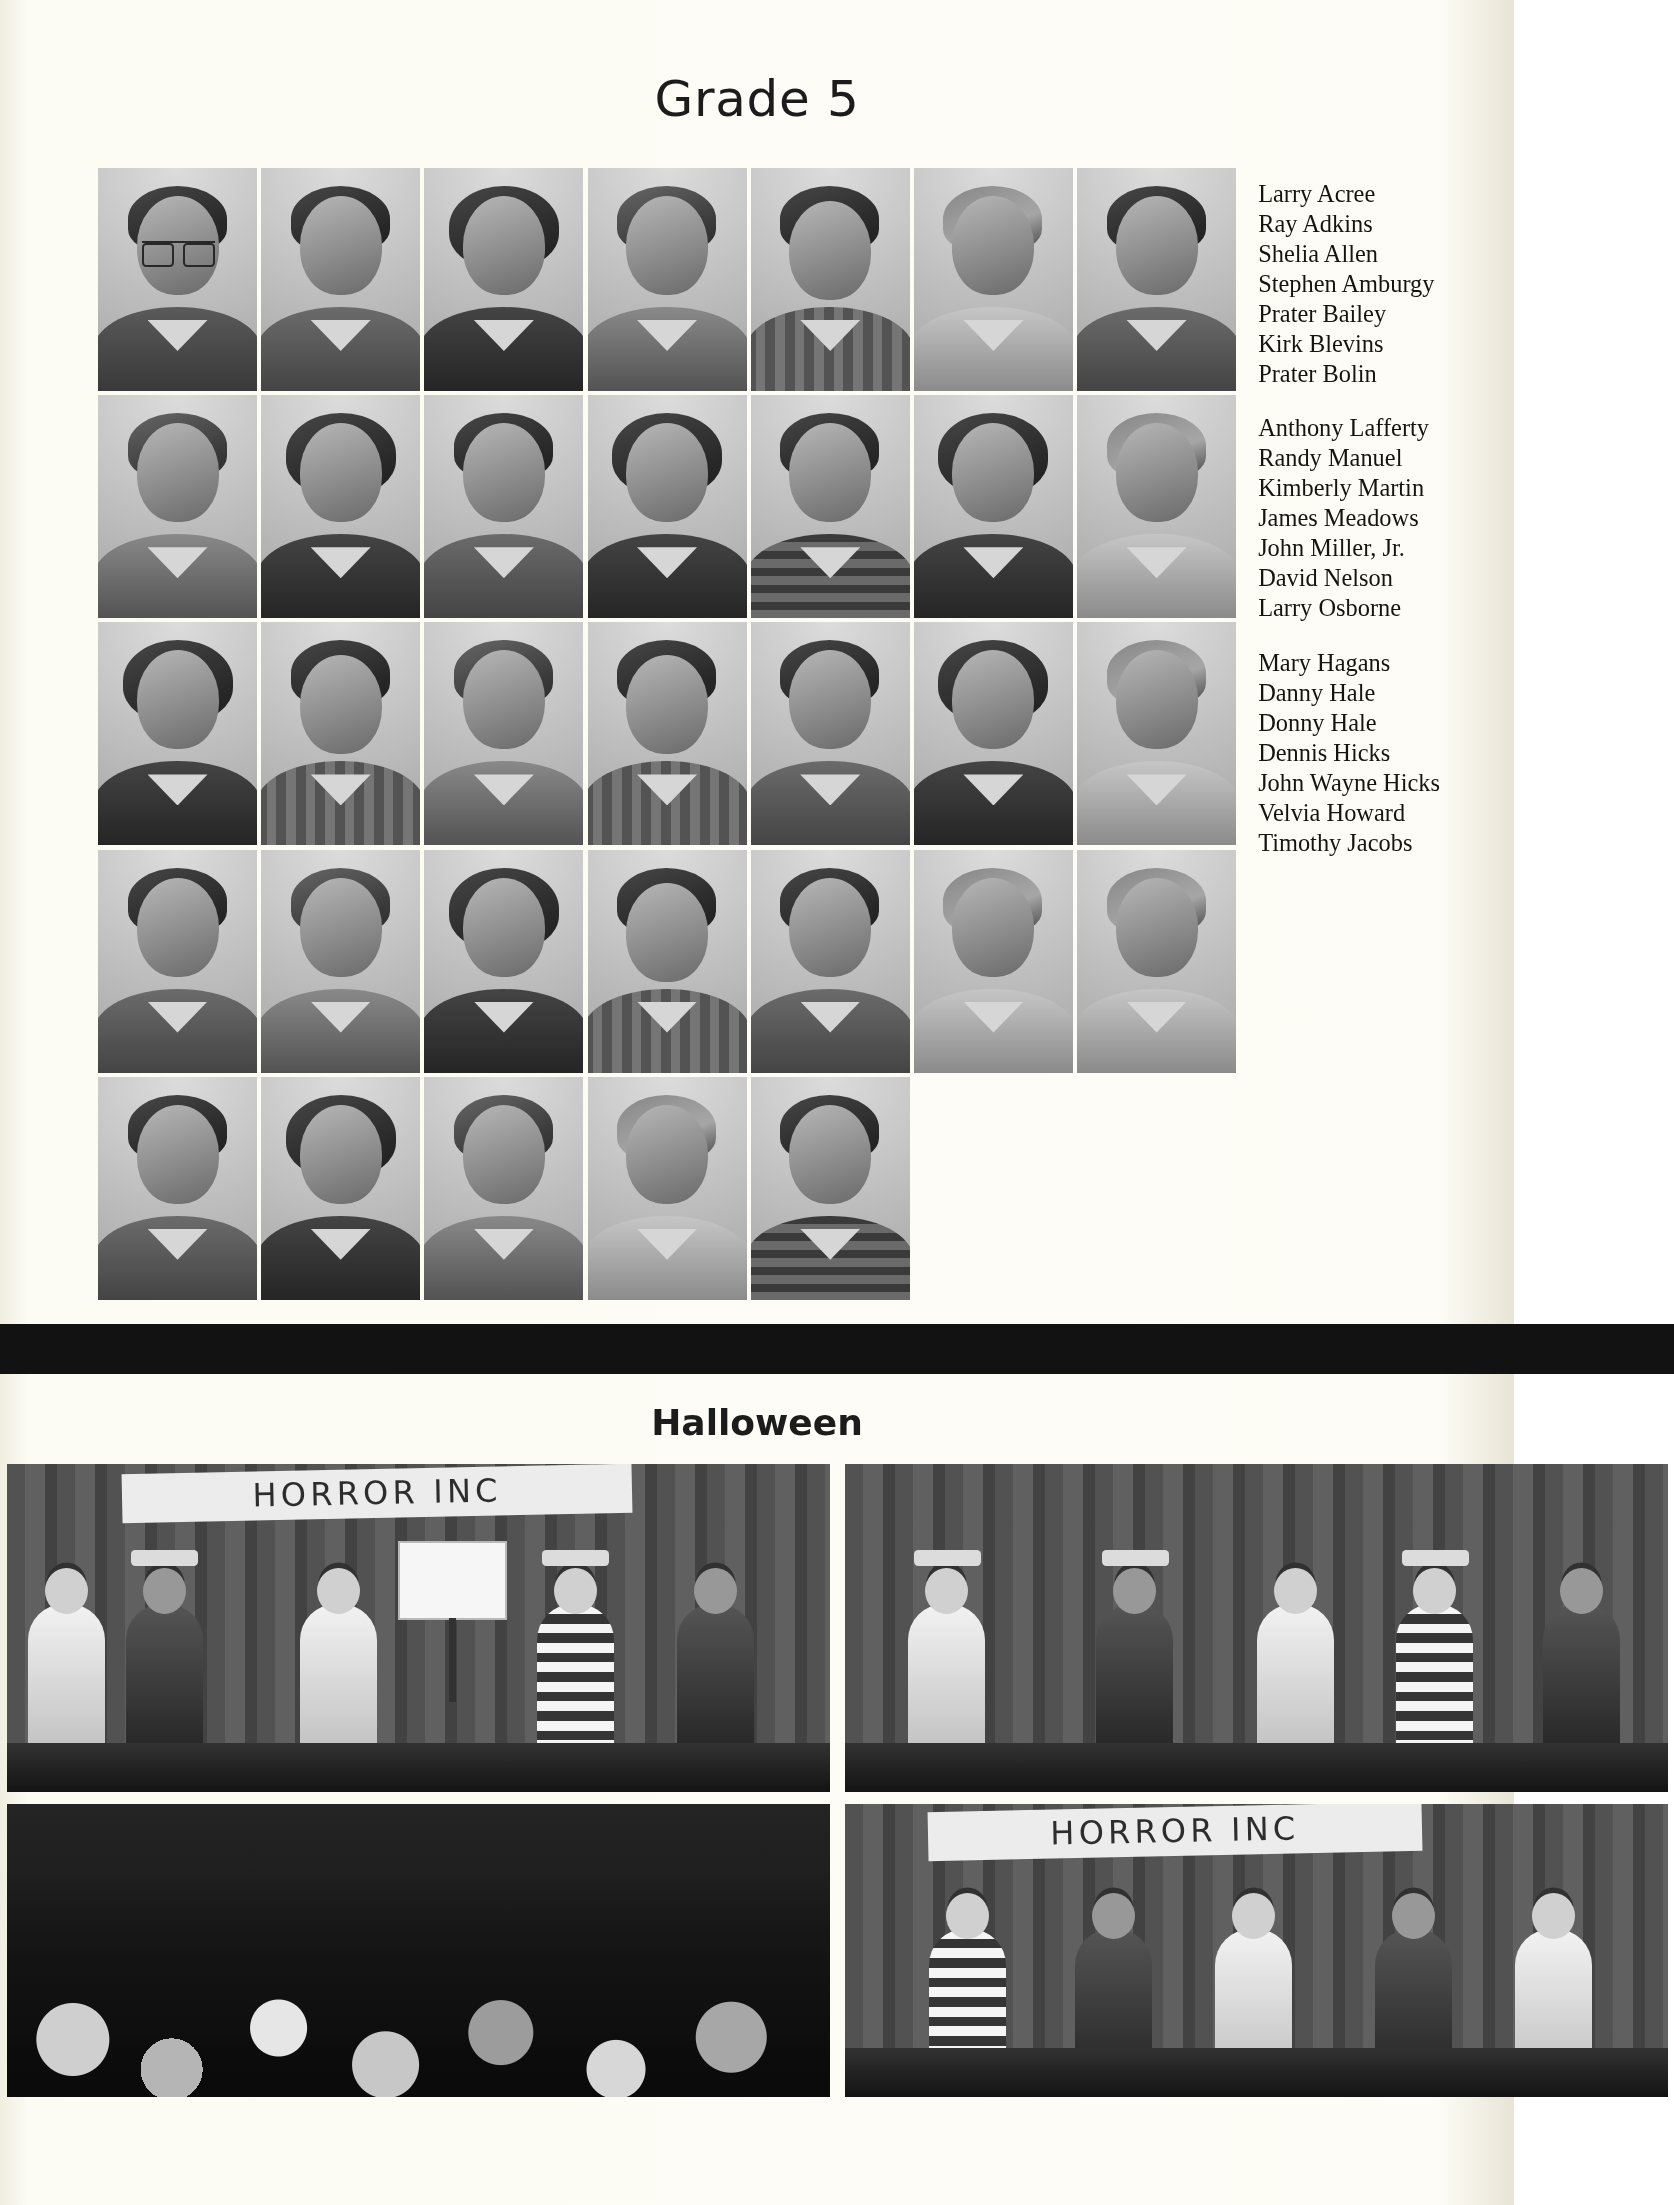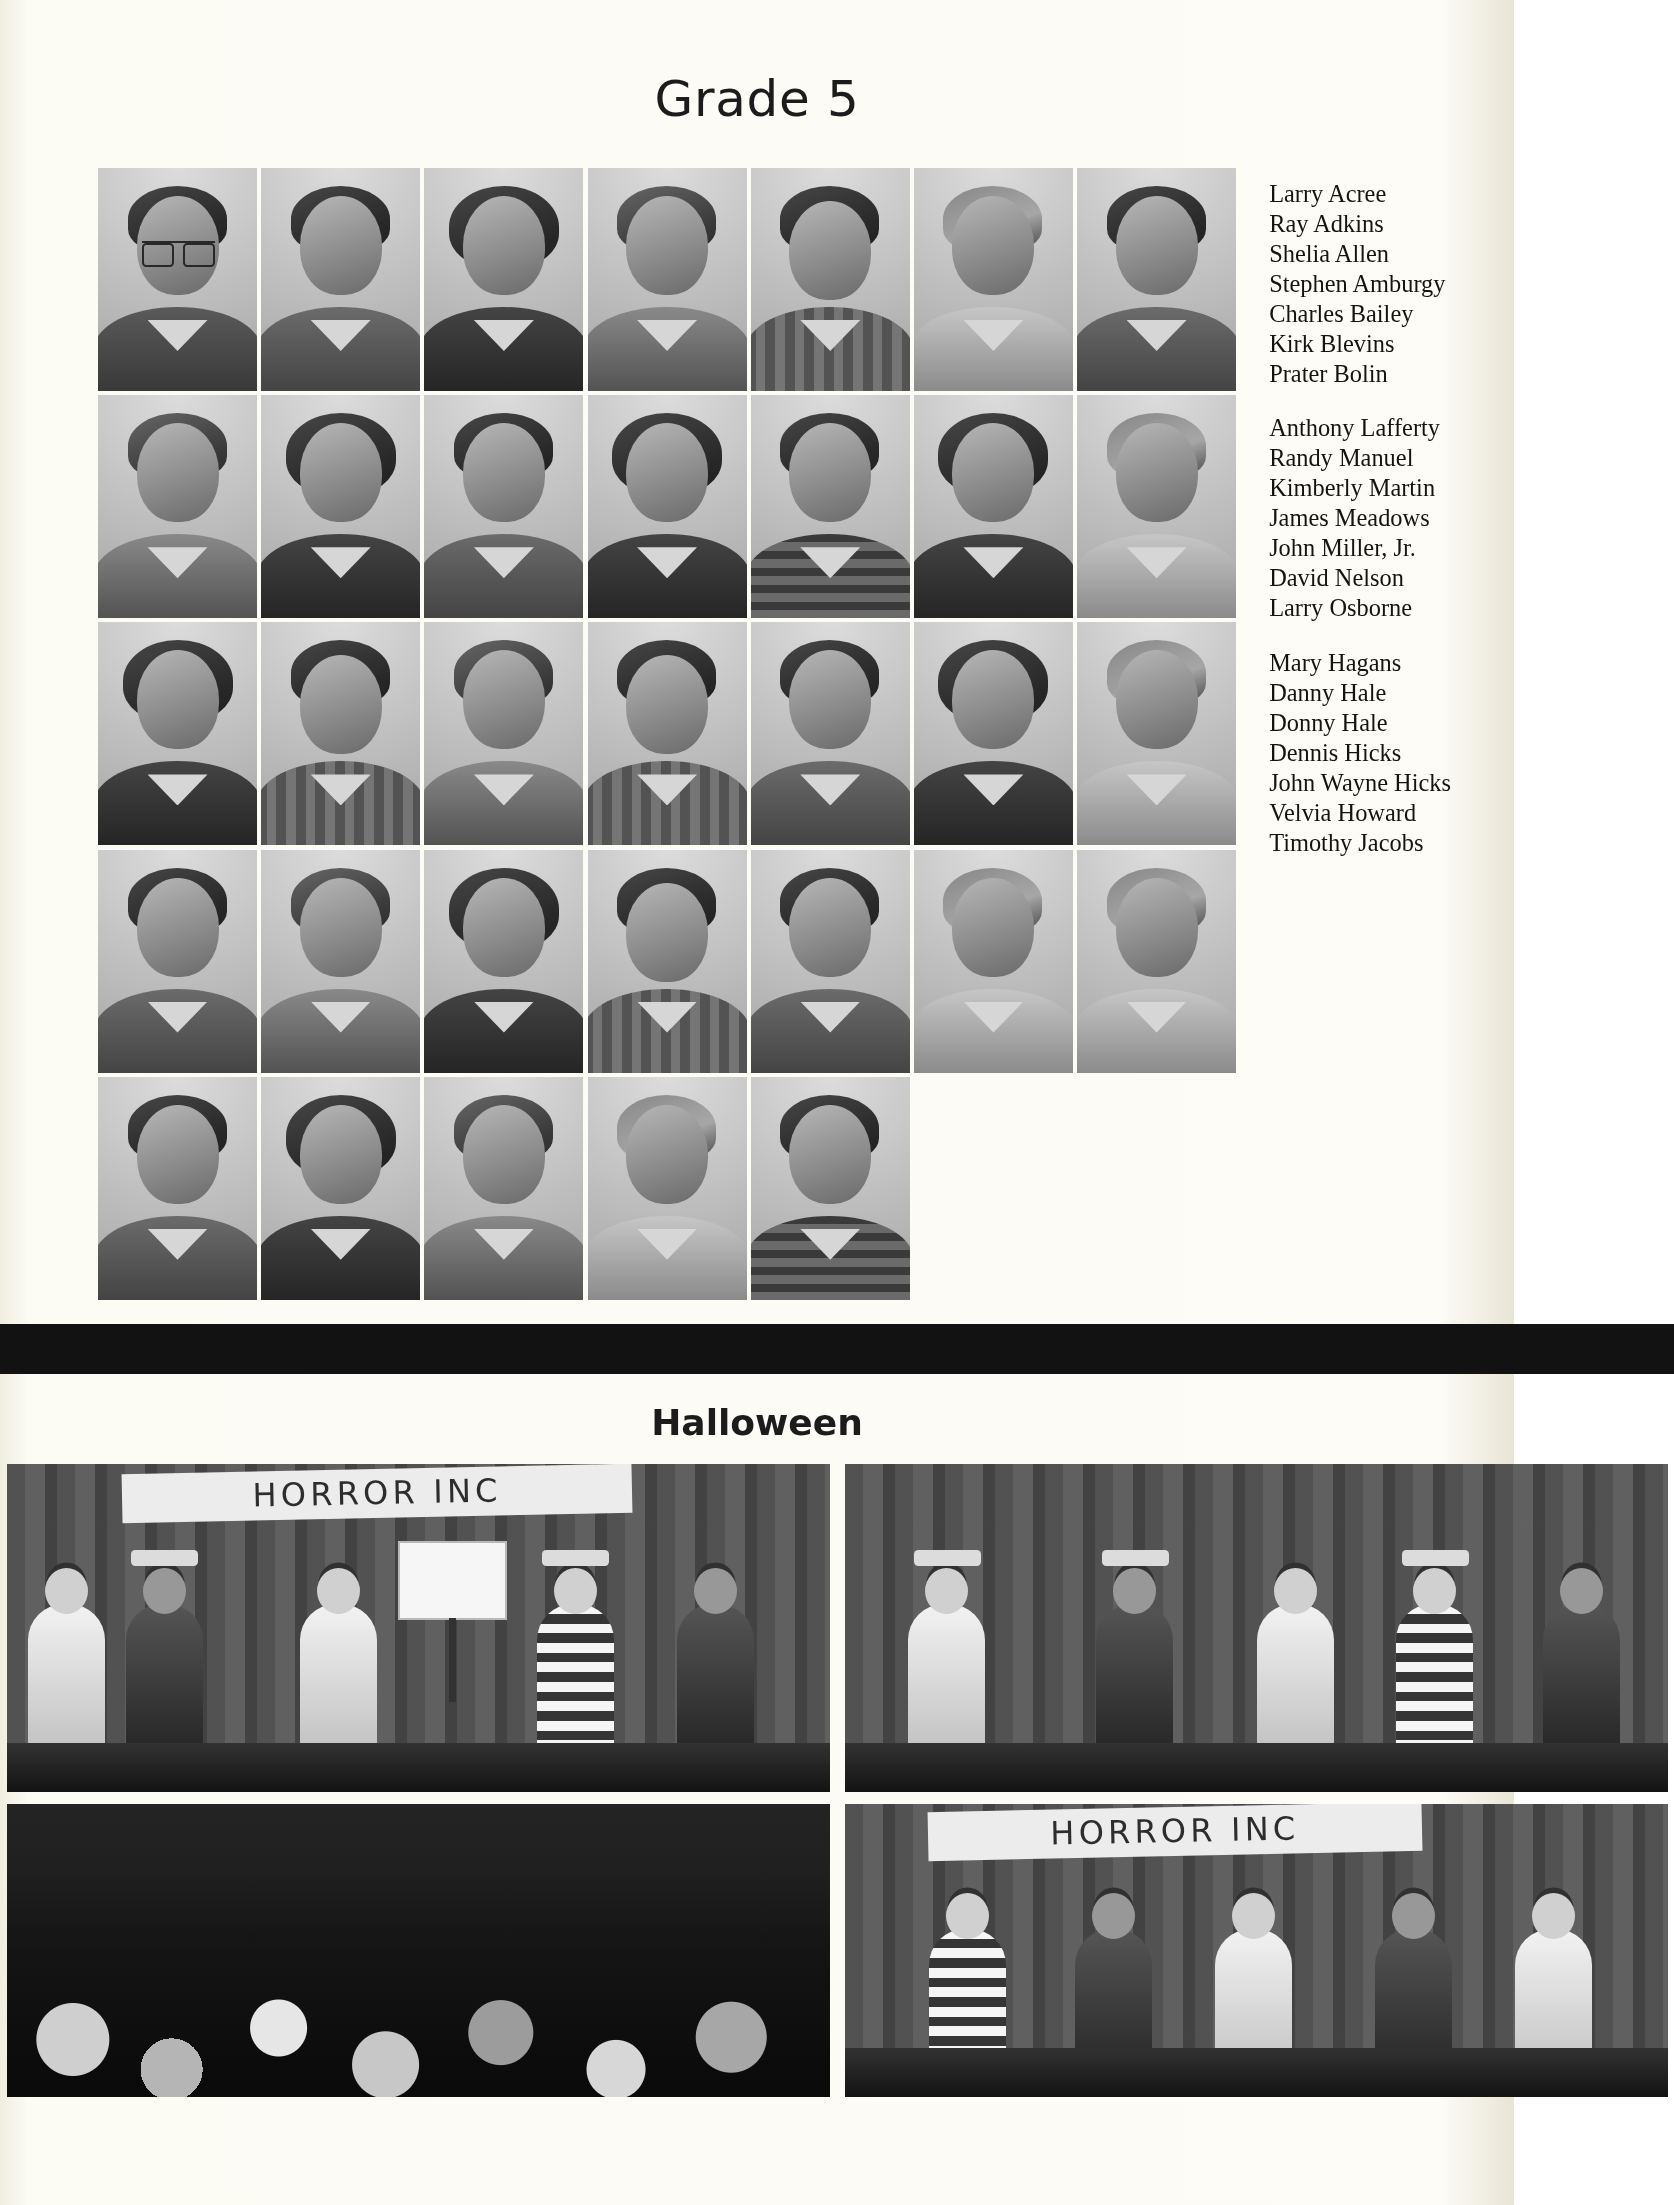--- a/index.html
+++ b/index.html
@@ -142,21 +142,21 @@
     width: 28px;
     height: 19.5px;
     border: 2.1px solid #2a2823;
     border-radius: 4.2px;
   }
   .glasses::before { left: 0; }
   .glasses::after { right: 0; }
 
   
   .names {
-    margin-left: 33px;
+    margin-left: 22px;
     padding-top: 11px;
   }
   .name-block {
     margin-bottom: 25px;
   }
   .name-block:nth-child(1) { margin-bottom: 24px; }
   .name-line {
     font-family: "Liberation Serif", serif;
     font-size: 24.4px;
     line-height: 30px;
@@ -556,21 +556,21 @@
 
       </div>
 
       <div class="names">
 
         <div class="name-block">
           <div class="name-line">Larry Acree</div>
           <div class="name-line">Ray Adkins</div>
           <div class="name-line">Shelia Allen</div>
           <div class="name-line">Stephen Amburgy</div>
-          <div class="name-line">Charles Bailey</div>
+          <div class="name-line">Prater Bailey</div>
           <div class="name-line">Kirk Blevins</div>
           <div class="name-line">Prater Bolin</div>
         </div>
 
 
         <div class="name-block">
           <div class="name-line">Anthony Lafferty</div>
           <div class="name-line">Randy Manuel</div>
           <div class="name-line">Kimberly Martin</div>
           <div class="name-line">James Meadows</div>

